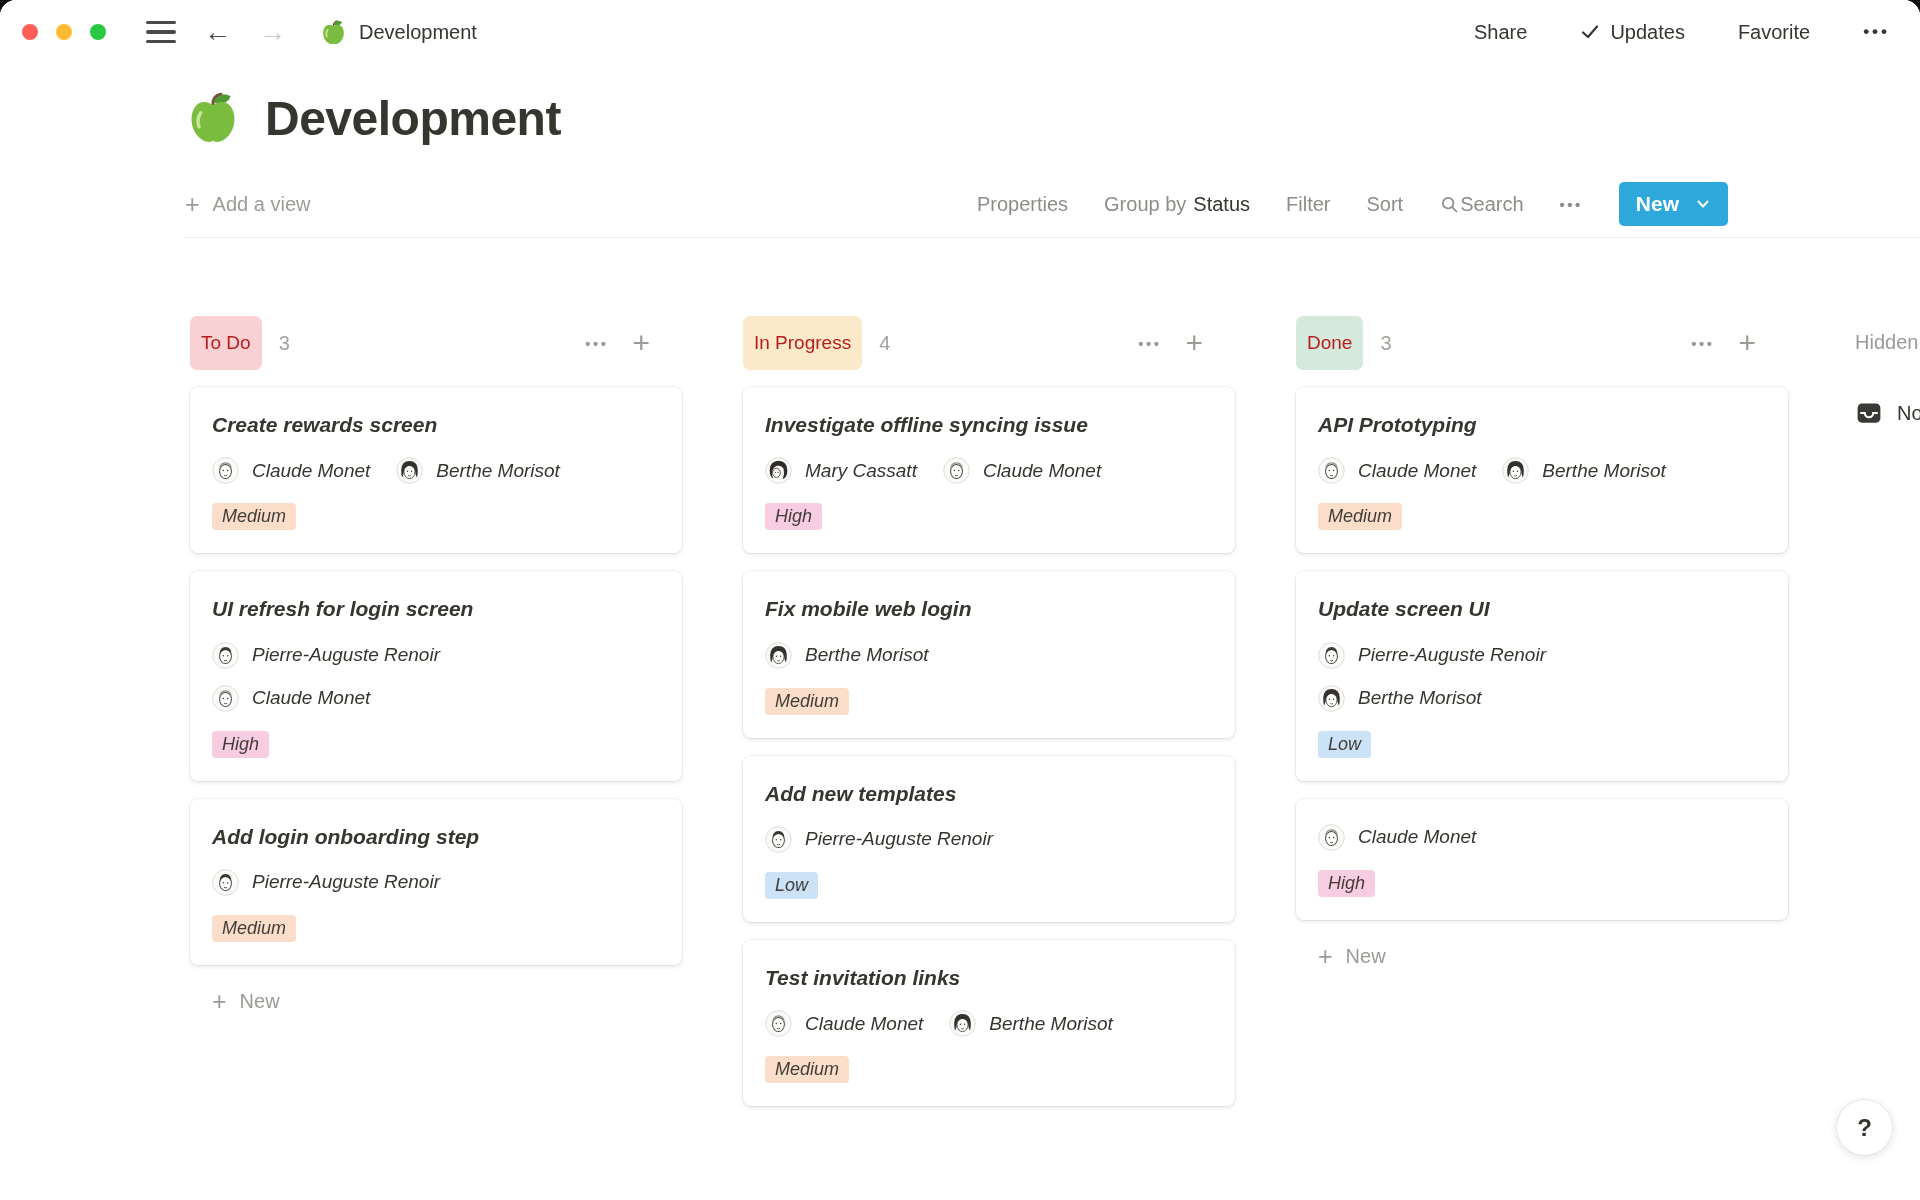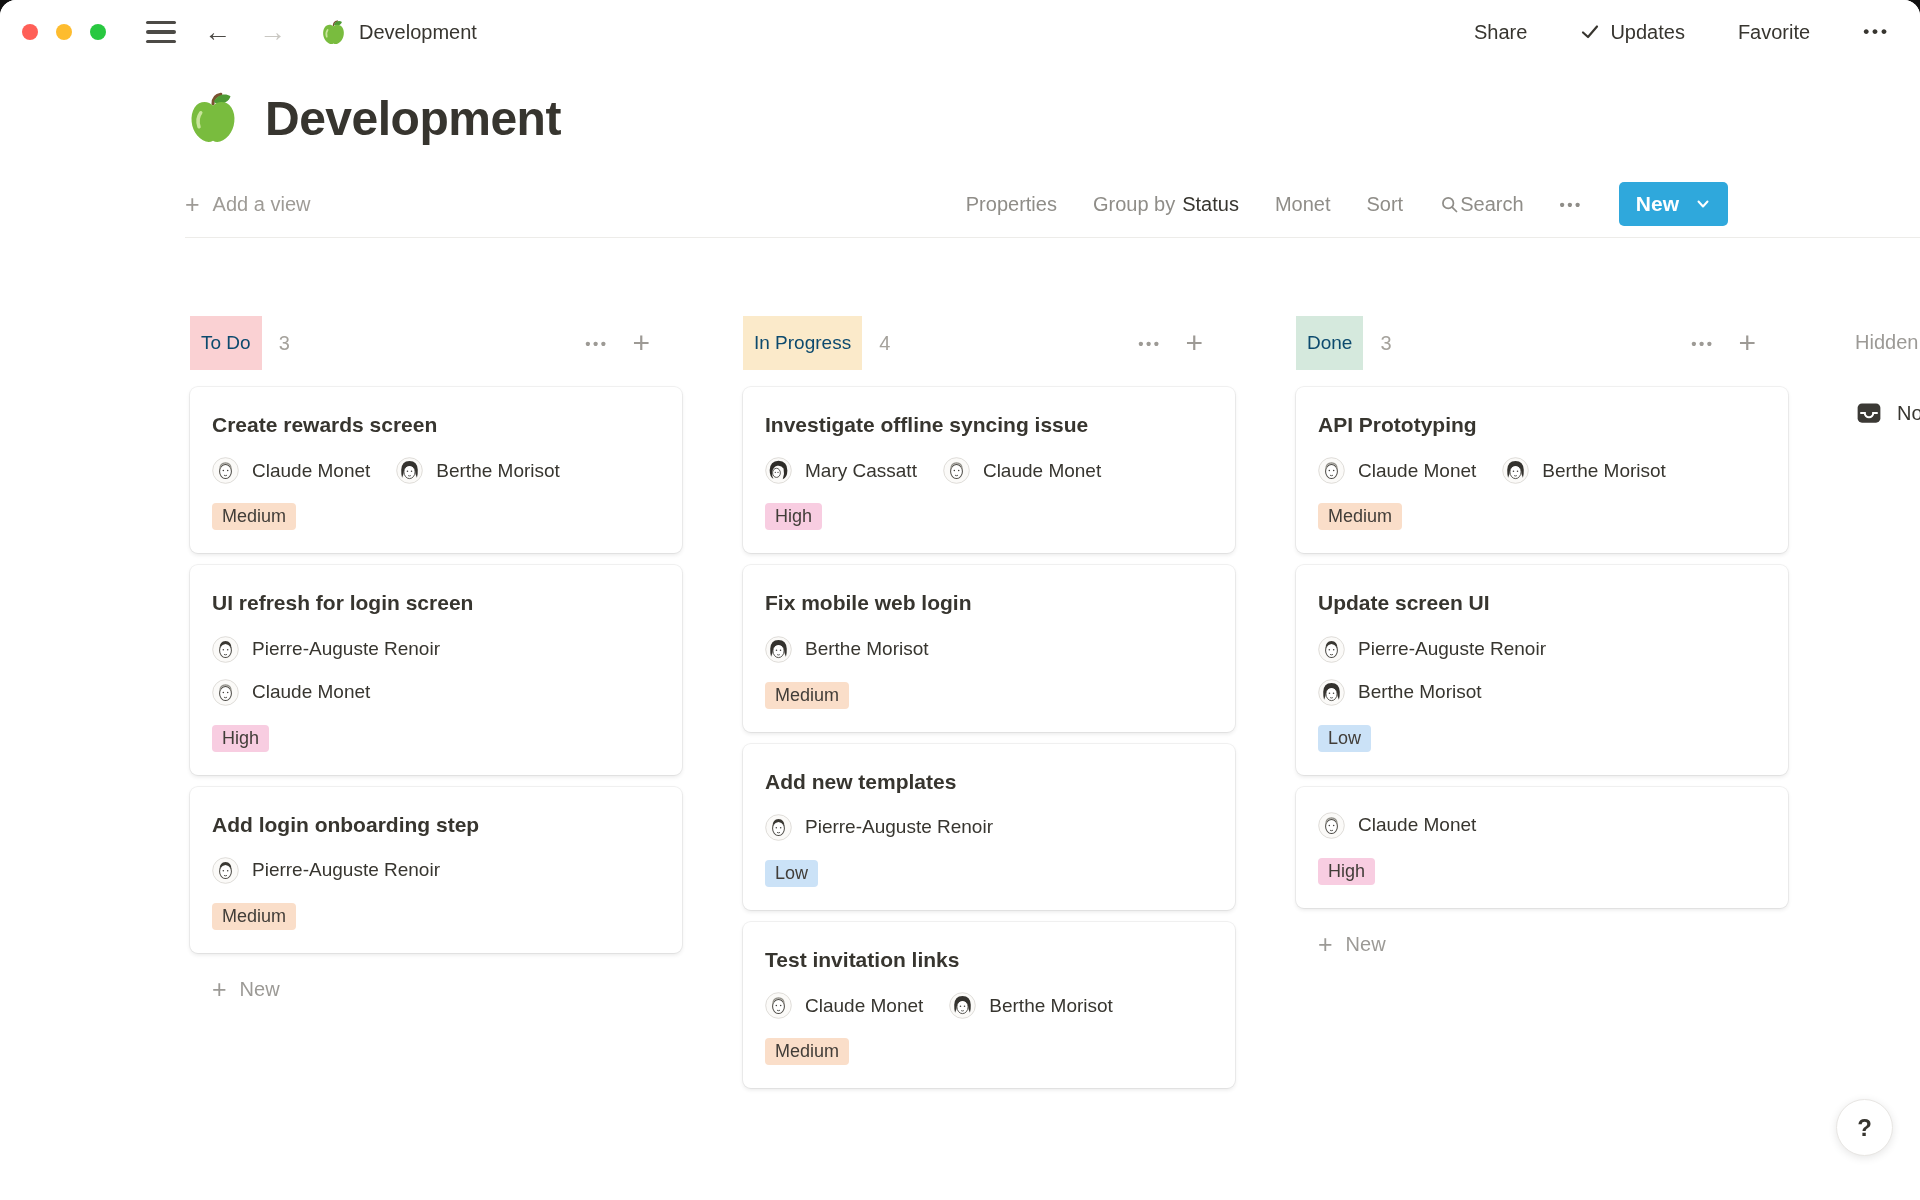--- a/index.html
+++ b/index.html
@@ -41,26 +41,26 @@
   .tb-dots { font-size:15px; font-weight:bold; letter-spacing:2.5px; color:#8F8D88; }
   .new-btn { display:flex; align-items:center; gap:16px; height:44px; padding:0 17px; border:none; border-radius:5px;
              color:#fff; font-size:21px; font-weight:600; cursor:pointer; font-family:inherit; }
   .new-btn svg{ width:16px; height:16px; display:block; }
   .divider { height:1px; background:#EDECE9; margin-left:185px; margin-top:11px; }
 
   
   .board { display:flex; padding-left:190px; margin-top:87px; align-items:flex-start; }
   .column { width:492px; margin-right:61px; flex:none; }
   .col-header { display:flex; align-items:center; height:36px; }
-  .col-badge { font-size:19px; padding:16px 11px; border-radius:0; color:#0c4a6e; cursor:pointer; }
+  .col-badge { font-size:19px; padding:16px 11px; border-radius:7px; color:#b91c1c; cursor:pointer; }
   .col-count { color:#A5A29C; font-size:20px; margin-left:17px; }
   .col-actions { margin-left:auto; display:flex; align-items:center; gap:24px; padding-right:32px; color:#9D9A95; }
   .col-dots { font-size:15px; font-weight:bold; letter-spacing:2.5px; cursor:pointer; }
   .col-plus { font-size:30px; font-weight:300; cursor:pointer; line-height:1; }
-  .cards { margin-top:26px; display:flex; flex-direction:column; gap:12px; }
+  .cards { margin-top:26px; display:flex; flex-direction:column; gap:18px;font-style:italic; }
   .card { background:#fff; border-radius:8px; padding:25px 22px 23px;
           box-shadow:0 0 0 1px rgba(15,15,15,0.055), 0 2px 4px rgba(15,15,15,0.09); cursor:pointer; }
   .card-title { font-size:21px; font-weight:600; color:#37352F; margin-bottom:19px; line-height:1.25; }
   .assignees.inline { display:flex; align-items:center; flex-wrap:wrap; gap:8px 26px; }
   .assignees.stacked .assignee + .assignee { margin-top:16px; }
   .assignee { display:flex; align-items:center; }
   .avatar { width:27px; height:27px; flex:none; }
   .avatar svg{ width:100%; height:100%; display:block; }
   .assignee-name { margin-left:13px; font-size:19px; color:#37352F; white-space:nowrap; }
   .priority-badge { display:inline-block; margin-top:19px; font-size:18px; padding:3px 10px; border-radius:4px; color:#413D38; }
@@ -142,21 +142,21 @@
     <div class="tb-left">
       <span class="plus-glyph">+</span>
       <span>Add a view</span>
     </div>
     <div class="tb-right">
       <span class="tb-link">Properties</span>
       <span class="tb-link groupby">
         <span>Group by</span>
         <span class="val">Status</span>
       </span>
-      <span class="tb-link">Monet</span>
+      <span class="tb-link">Filter</span>
       <span class="tb-link">Sort</span>
       <span class="tb-link search-item">
         <svg viewBox="0 0 24 24">
             <circle cx="10.5" cy="10.5" r="6" fill="none" stroke="#8F8D88" stroke-width="2"></circle>
             <line x1="15.2" y1="15.2" x2="20" y2="20" stroke="#8F8D88" stroke-width="2" stroke-linecap="round"></line>
           </svg>
         <span>Search</span>
       </span>
       <span class="tb-dots">•••</span>
       <button class="new-btn" id="new-btn" style="background: rgb(47, 168, 220);">

